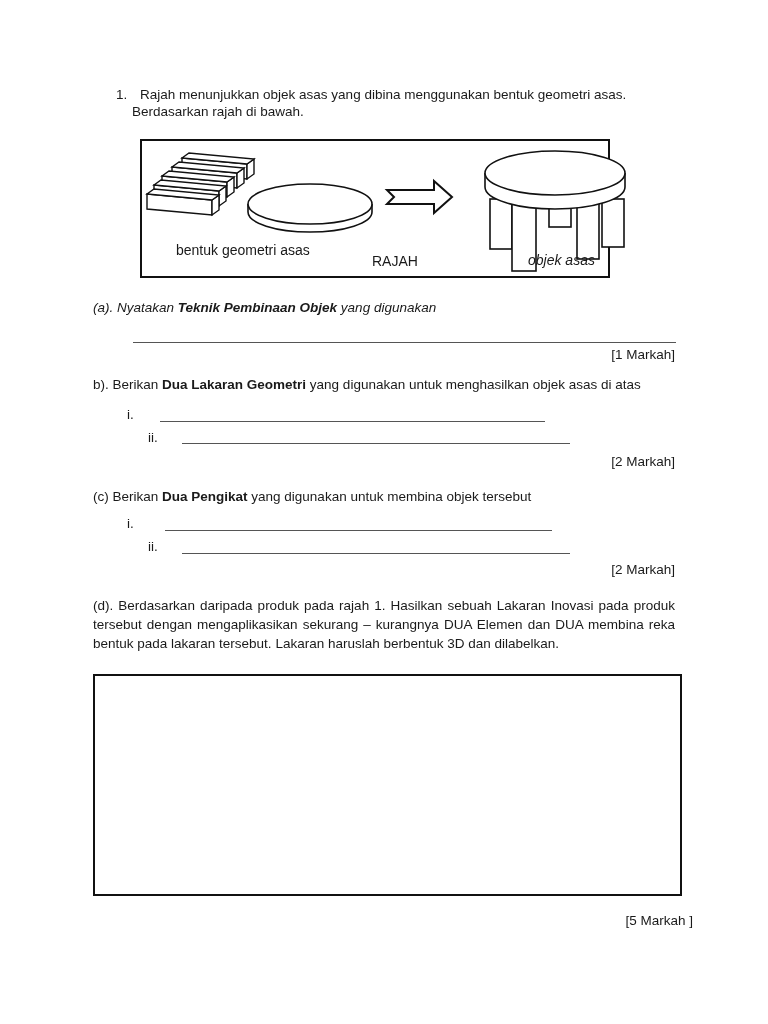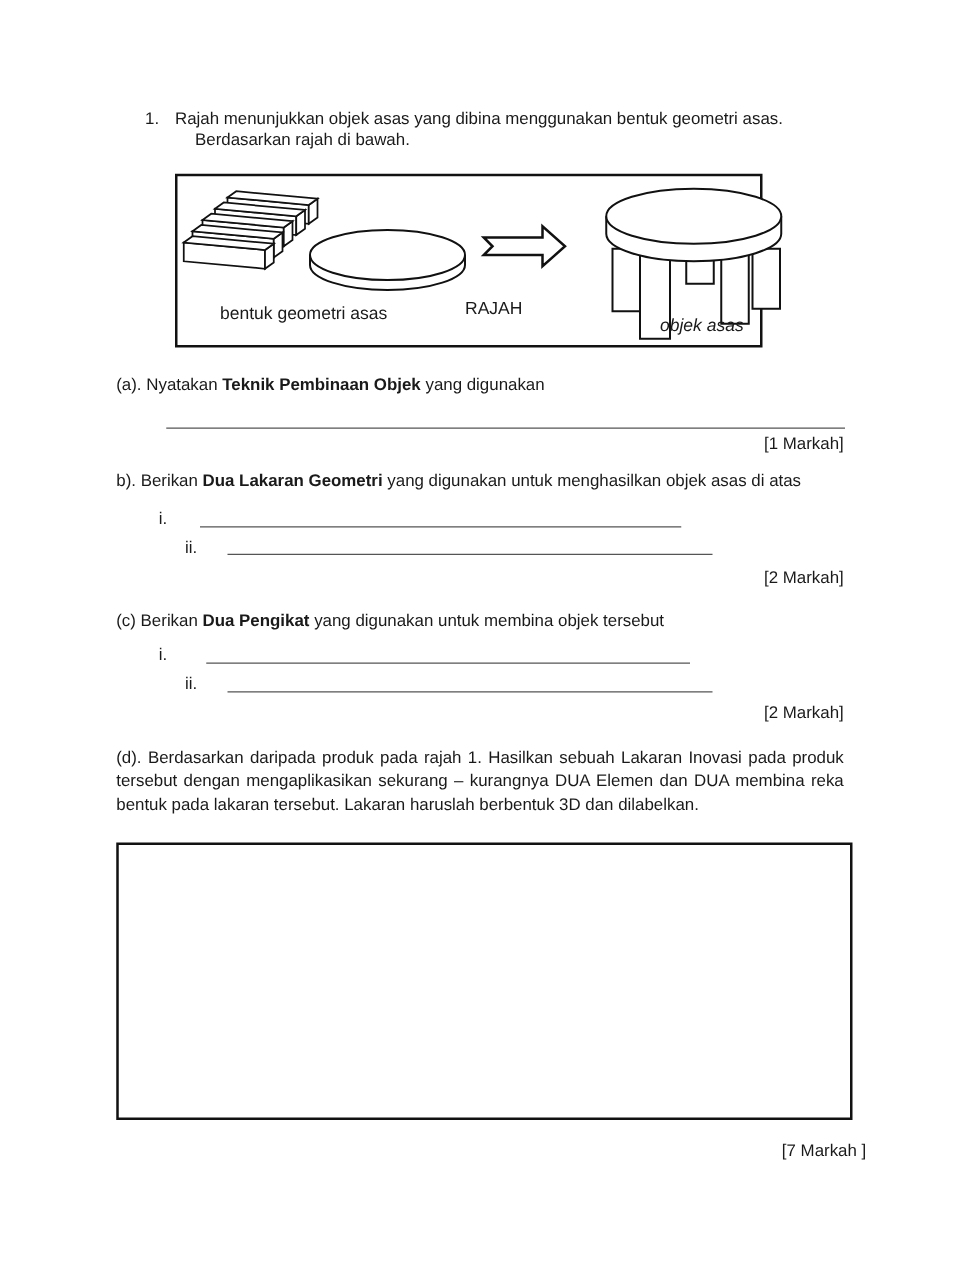--- a/index.html
+++ b/index.html
@@ -1,21 +1,21 @@
 <!DOCTYPE html>
 <html><head>
 <meta charset="utf-8">
 <style>
   html, body { margin:0; padding:0; background:#ffffff; }
   body { width:768px; height:1024px; position:relative; overflow:hidden;
          font-family:"Liberation Sans", sans-serif; color:#1a1a1a; font-size:13.5px; }
   .abs { position:absolute; white-space:nowrap; }
   .q1num { left:116px; top:87px; }
   .q1l1 { left:140px; top:87px; }
-  .q1l2 { left:156px; top:104px; }
+  .q1l2 { left:132px; top:104px; }
   .figure { position:absolute; left:140px; top:139px; width:470px; height:139px;
             border:2.5px solid #111; box-sizing:border-box; }
   .figure svg { position:absolute; left:0; top:0; }
   .figlabel { position:absolute; font-size:14px; }
   .line { position:absolute; border-bottom:1px solid #555; height:0; }
   .mark { position:absolute; right:93px; }
   .para { position:absolute; left:93px; width:582px; line-height:19px; text-align:justify; }
   .para b { font-weight:normal; }
   .sketchbox { position:absolute; left:93px; top:674px; width:589px; height:222px;
                border:2px solid #111; box-sizing:border-box; }
@@ -58,25 +58,25 @@
       <rect x="348" y="58" width="22" height="50"></rect>
       <rect x="460" y="58" width="22" height="48"></rect>
       <rect x="407" y="58" width="22" height="28"></rect>
       <rect x="370" y="58" width="24" height="72"></rect>
       <rect x="435" y="58" width="22" height="60"></rect>
       <path d="M343,32 L343,46 A70,22 0 0 0 483,46 L483,32"></path>
       <ellipse cx="413" cy="32" rx="70" ry="22"></ellipse>
     </g>
   </svg>
   <span class="figlabel" style="left:34px; top:101px;">bentuk geometri asas</span>
-  <span class="figlabel" style="left:230px; top:97px;">RAJAH</span>
+  <span class="figlabel" style="left:230px; top:112px;">RAJAH</span>
   <span class="figlabel" style="left:386px; top:111px;font-style:italic;">objek asas</span>
 </div>
 
-<div class="abs" style="left:93px; top:300px;">
+<div class="abs" style="left:93px; top:300px;font-style:italic;">
   <span>(a). Nyatakan </span><b>Teknik Pembinaan Objek</b><span> yang digunakan</span>
 </div>
 <div class="line" style="left:133px; top:342px; width:543px;"></div>
 <span class="abs mark" style="top:347px;">[1 Markah]</span>
 
 <div class="abs" style="left:93px; top:377px;">
   <span>b). Berikan </span><b>Dua Lakaran Geometri</b><span> yang digunakan untuk menghasilkan objek asas di atas</span>
 </div>
 <span class="abs" style="left:127px; top:407px;">i.</span>
 <div class="line" style="left:160px; top:421px; width:385px;"></div>
@@ -90,13 +90,13 @@
 <span class="abs" style="left:127px; top:516px;">i.</span>
 <div class="line" style="left:165px; top:530px; width:387px;"></div>
 <span class="abs" style="left:148px; top:539px;">ii.</span>
 <div class="line" style="left:182px; top:553px; width:388px;"></div>
 <span class="abs mark" style="top:562px;">[2 Markah]</span>
 
 <div class="para" style="top:596px;">
   <span>(d). Berdasarkan daripada produk pada rajah 1. Hasilkan sebuah </span><b>Lakaran Inovasi</b><span> pada produk tersebut dengan mengaplikasikan sekurang – kurangnya </span><b>DUA Elemen</b><span> dan </span><b>DUA membina</b><span> reka bentuk pada lakaran tersebut. </span><b>Lakaran haruslah berbentuk 3D</b><span> dan </span><b>dilabelkan</b><span>.</span>
 </div>
 <div class="sketchbox"></div>
-<span class="abs" style="right:75px; top:913px;">[7 Markah ]</span>
+<span class="abs" style="right:75px; top:913px;">[5 Markah ]</span>
 
 </body></html>

